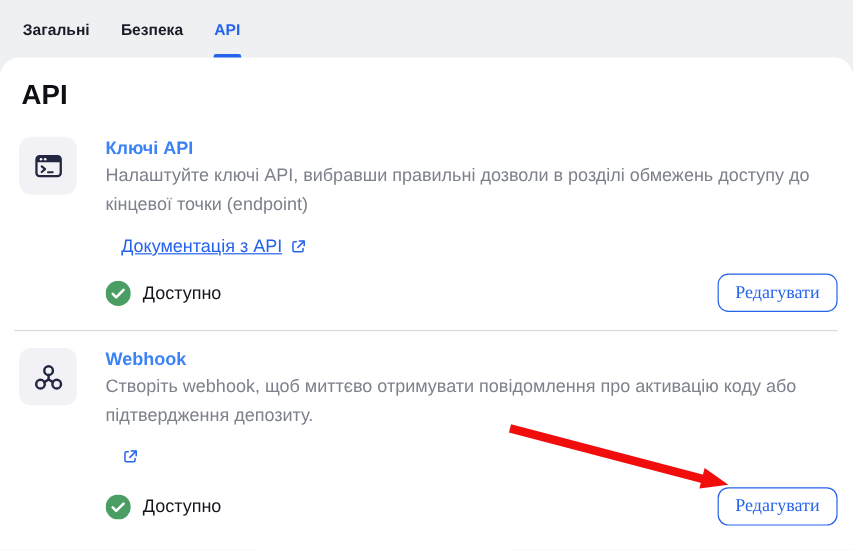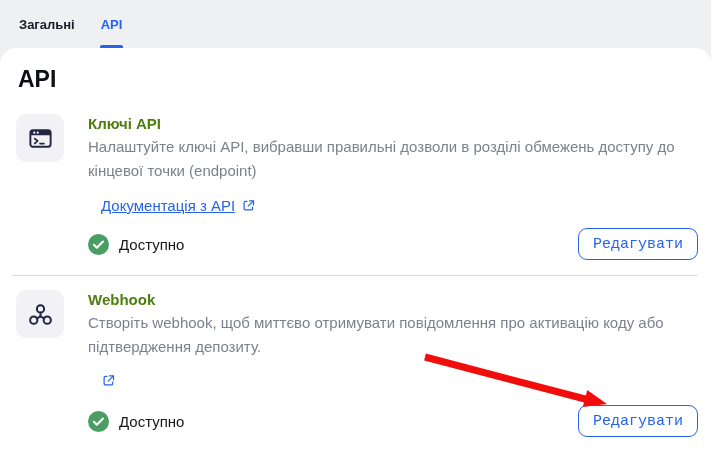--- a/index.html
+++ b/index.html
@@ -64,21 +64,21 @@
     display: flex;
     align-items: center;
     justify-content: center;
     flex: 0 0 48px;
   }
   .section-content { margin-left: 24px; }
   .section-title {
     font-size: 15px;
     font-weight: 700;
     line-height: 20px;
-    color: #4d7c0f;
+    color: #3b82f6;
   }
   .section-desc {
     font-size: 15px;
     line-height: 24px;
     color: #7d818b;
     max-width: 612px;
     margin-top: 1px;
   }
   .doc-link-row {
     display: inline-flex;
@@ -108,21 +108,21 @@
   }
   .status-label {
     font-size: 15px;
     font-weight: 400;
     color: #15161c;
   }
   .edit-btn {
     background: #ffffff;
     border: 1.5px solid #2563eb;
     color: #2563eb;
-    font-family: Liberation Mono, monospace;
+    font-family: Liberation Serif, serif;
     font-size: 15px;
     height: 32px;
     padding: 0 14px;
     border-radius: 9px;
     cursor: pointer;
   }
   .divider {
     border: none;
     border-top: 1px solid #d8dade;
     margin: 15px 0 14px -4px;
@@ -134,20 +134,21 @@
     width: 711px; height: 458px;
     pointer-events: none;
     z-index: 10;
   }
 </style>
 </head>
 <body>
 
 <nav class="tabbar">
   <div class="tab">Загальні</div>
+  <div class="tab">Безпека</div>
   <div class="tab active">API</div>
 </nav>
 
 <main class="card">
   <h1 class="page-title">API</h1>
 
   <section class="section">
     <div class="icon-tile">
       <svg width="27" height="27" viewBox="0 0 24 24">
         <rect x="3" y="4.6" width="18" height="14.8" rx="2.3" fill="none" stroke="#232741" stroke-width="1.7"></rect>

